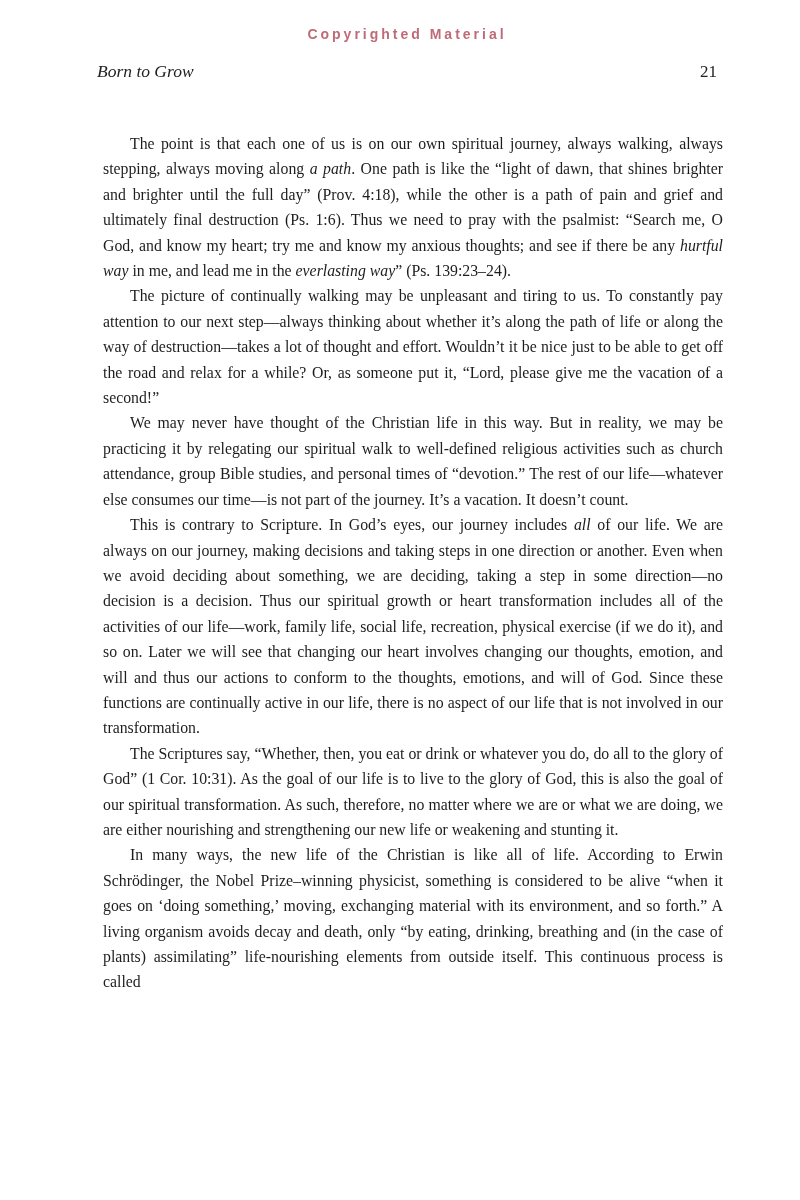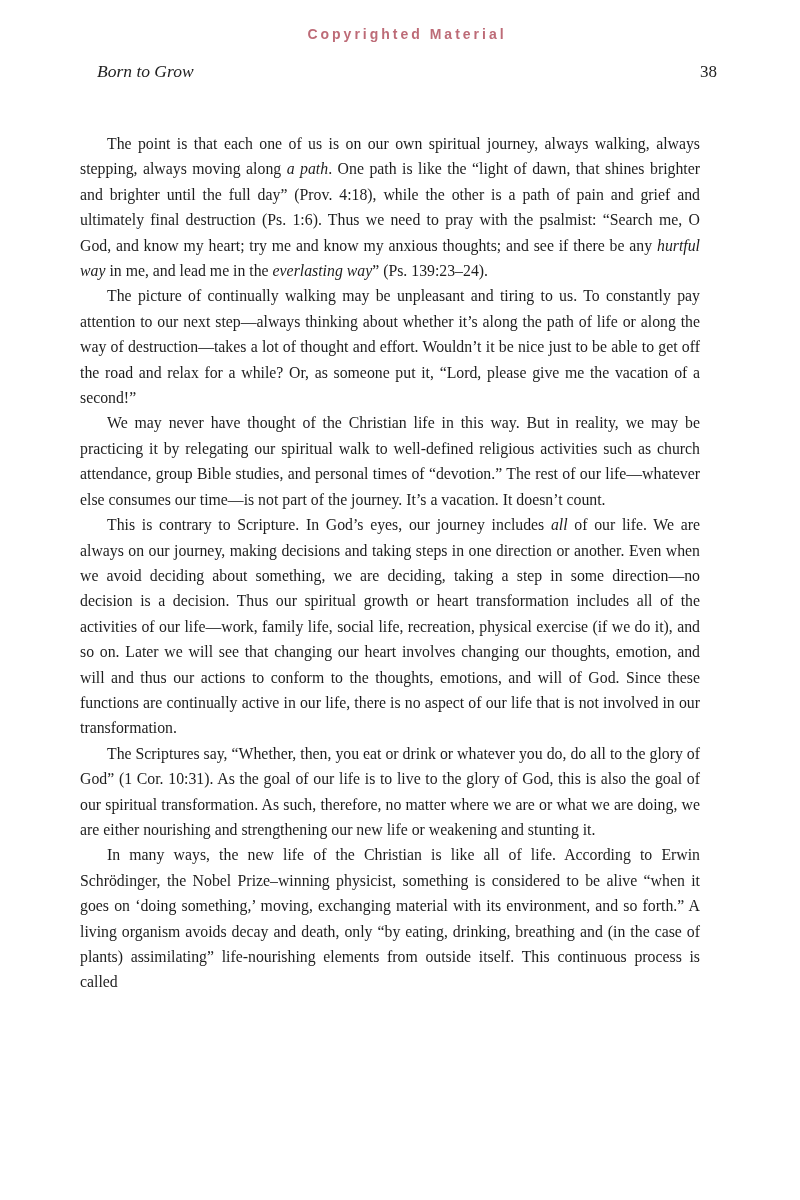--- a/index.html
+++ b/index.html
@@ -44,21 +44,21 @@
     font-size: 17.5px;
     line-height: 22px;
     gap: 20px;
   }
   .running-title { font-style: italic; }
   .page-number { font-style: normal; font-size: 17px; }
 
   .body-text {
     position: absolute;
     top: 131px;
-    left: 80px;
+    left: 103px;
     width: 620px;
     color: var(--body-text, #1d1d1d);
     font-size: 15.8px;
     line-height: 25.4px;
     text-align: justify;
   }
   .body-text p {
     margin: 0;
     padding: 0;
     text-indent: 27px;
@@ -67,21 +67,21 @@
 </style>
 </head>
 <body>
 
 <div class="page">
 
   <div class="copyright-notice copyright-top">Copyrighted Material</div>
 
   <div class="running-header">
     <span class="running-title">Born to Grow</span>
-    <span class="page-number">38</span>
+    <span class="page-number">21</span>
   </div>
 
   <div class="body-text">
       <p>The point is that each one of us is on our own spiritual journey, always walking, always stepping, always moving along <i>a path</i>. One path is like the “light of dawn, that shines brighter and brighter until the full day” (Prov. 4:18), while the other is a path of pain and grief and ultimately final destruction (Ps. 1:6). Thus we need to pray with the psalmist: “Search me, O God, and know my heart; try me and know my anxious thoughts; and see if there be any <i>hurtful way</i> in me, and lead me in the <i>everlasting way</i>” (Ps. 139:23–24).</p>
       <p>The picture of continually walking may be unpleasant and tiring to us. To constantly pay attention to our next step—always thinking about whether it’s along the path of life or along the way of destruction—takes a lot of thought and effort. Wouldn’t it be nice just to be able to get off the road and relax for a while? Or, as someone put it, “Lord, please give me the vacation of a second!”</p>
       <p>We may never have thought of the Christian life in this way. But in reality, we may be practicing it by relegating our spiritual walk to well-defined religious activities such as church attendance, group Bible studies, and personal times of “devotion.” The rest of our life—whatever else consumes our time—is not part of the journey. It’s a vacation. It doesn’t count.</p>
       <p>This is contrary to Scripture. In God’s eyes, our journey includes <i>all</i> of our life. We are always on our journey, making decisions and taking steps in one direction or another. Even when we avoid deciding about something, we are deciding, taking a step in some direction—no decision is a decision. Thus our spiritual growth or heart transformation includes all of the activities of our life—work, family life, social life, recreation, physical exercise (if we do it), and so on. Later we will see that changing our heart involves changing our thoughts, emotion, and will and thus our actions to conform to the thoughts, emotions, and will of God. Since these functions are continually active in our life, there is no aspect of our life that is not involved in our transformation.</p>
       <p>The Scriptures say, “Whether, then, you eat or drink or whatever you do, do all to the glory of God” (1 Cor. 10:31). As the goal of our life is to live to the glory of God, this is also the goal of our spiritual transformation. As such, therefore, no matter where we are or what we are doing, we are either nourishing and strengthening our new life or weakening and stunting it.</p>
       <p>In many ways, the new life of the Christian is like all of life. According to Erwin Schrödinger, the Nobel Prize–winning physicist, something is considered to be alive “when it goes on ‘doing something,’ moving, exchanging material with its environment, and so forth.” A living organism avoids decay and death, only “by eating, drinking, breathing and (in the case of plants) assimilating” life-nourishing elements from outside itself. This continuous process is called</p>
     </div>

